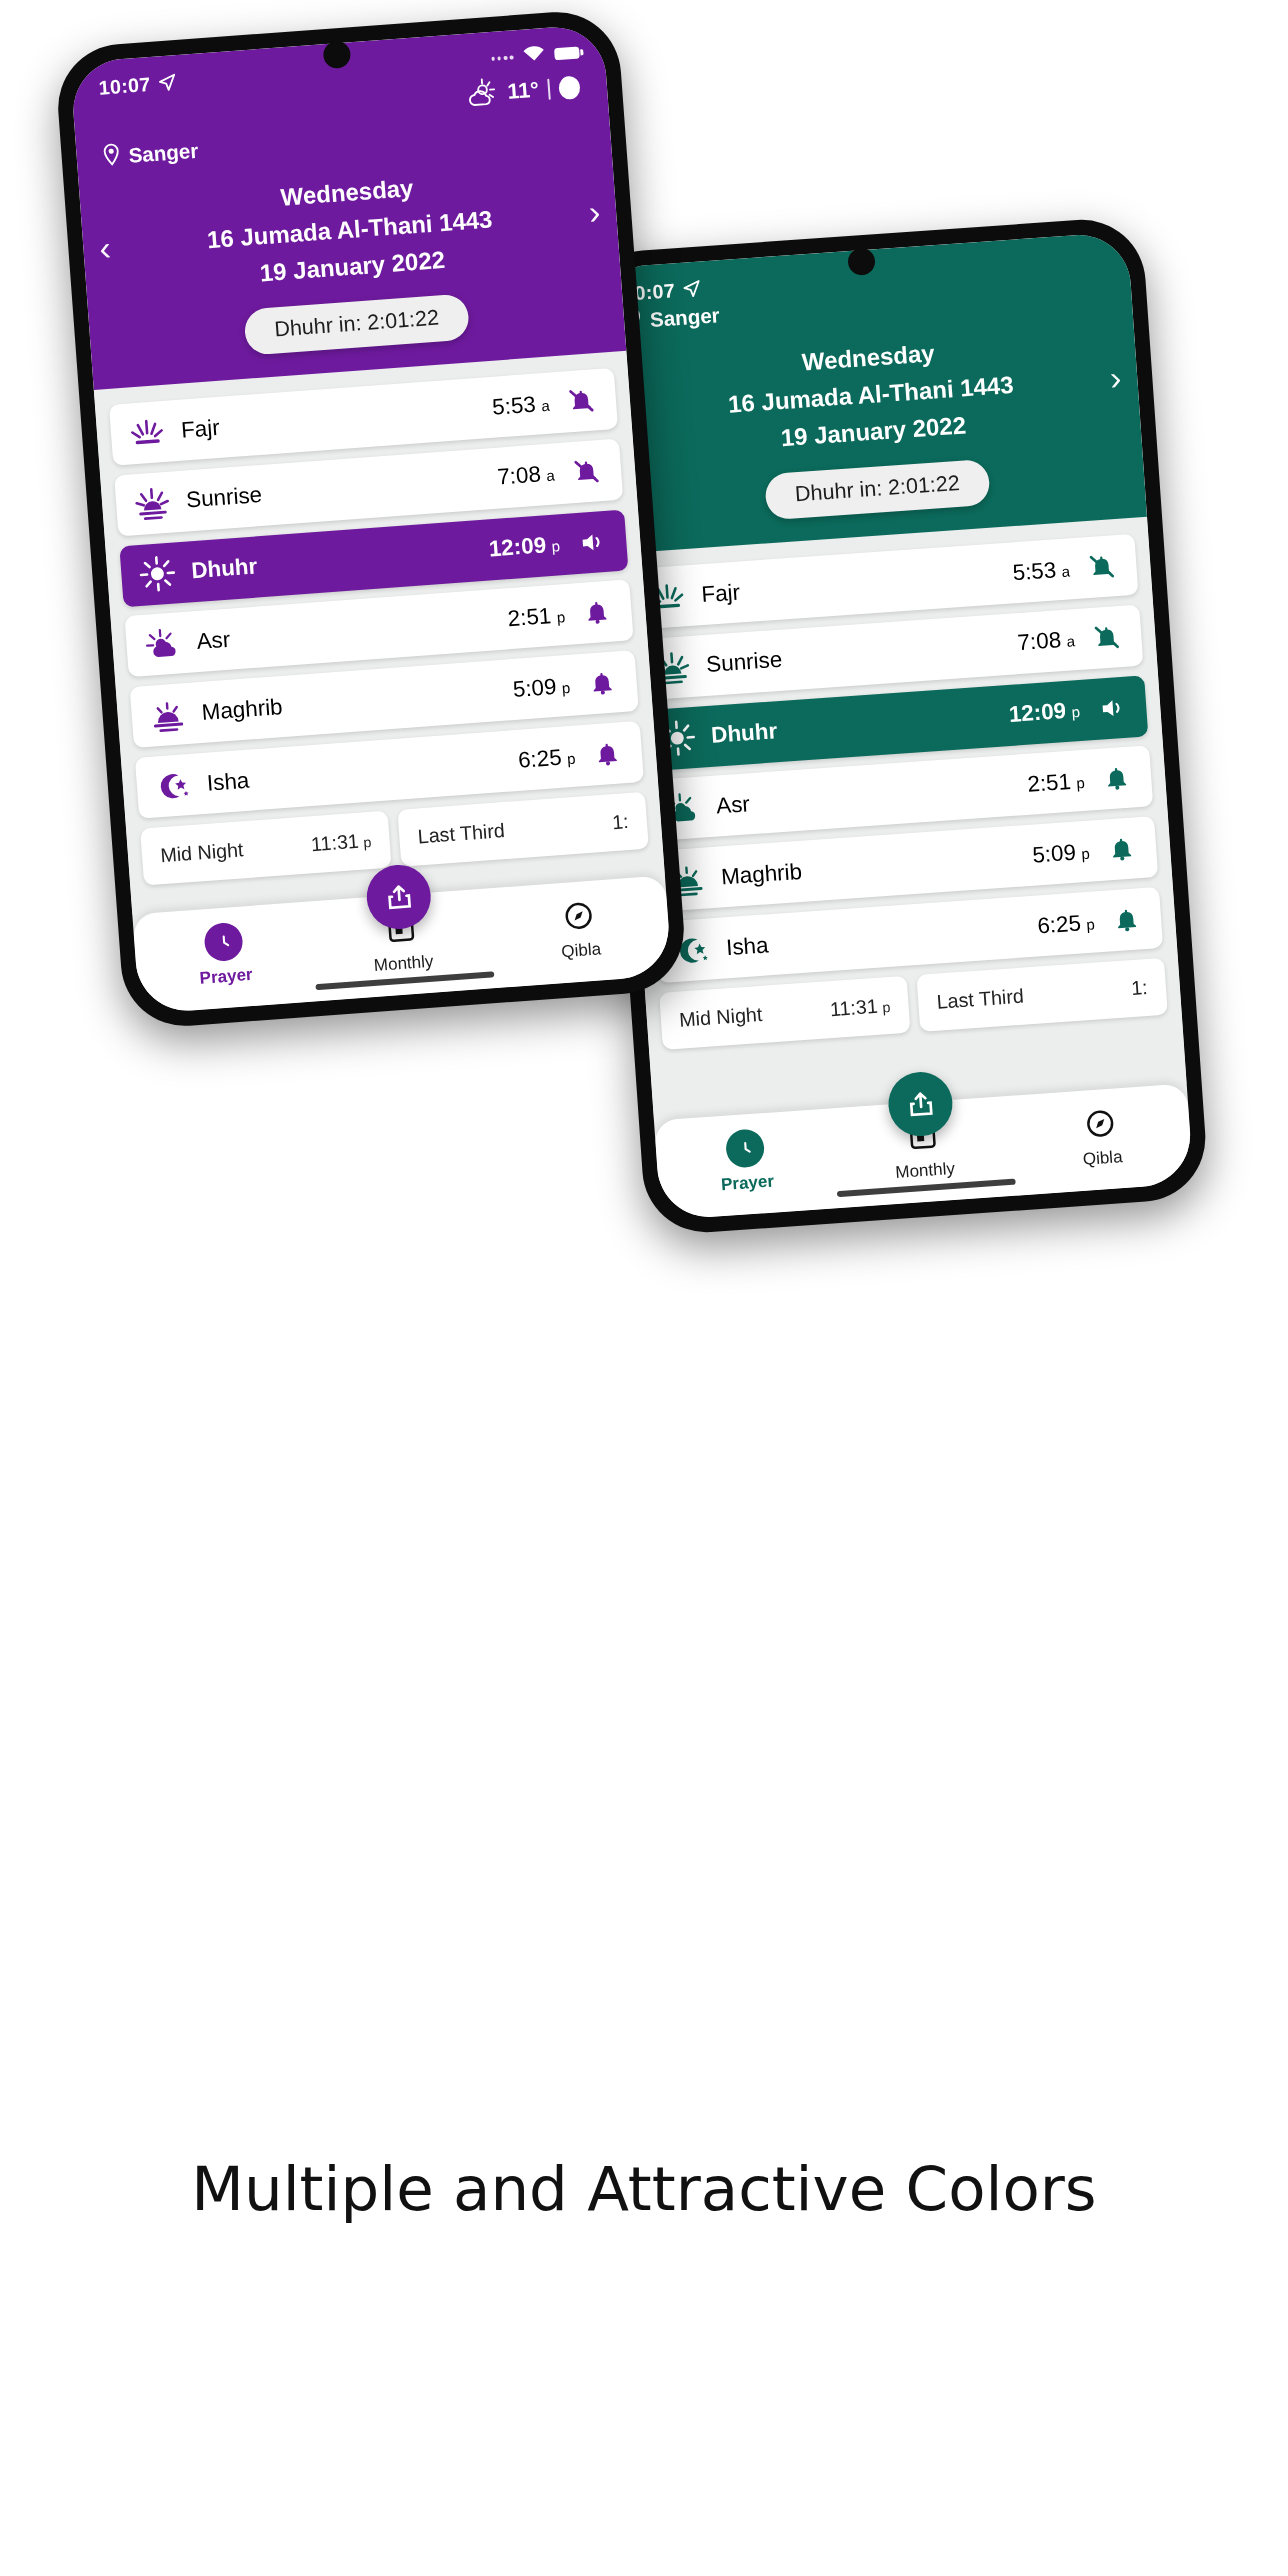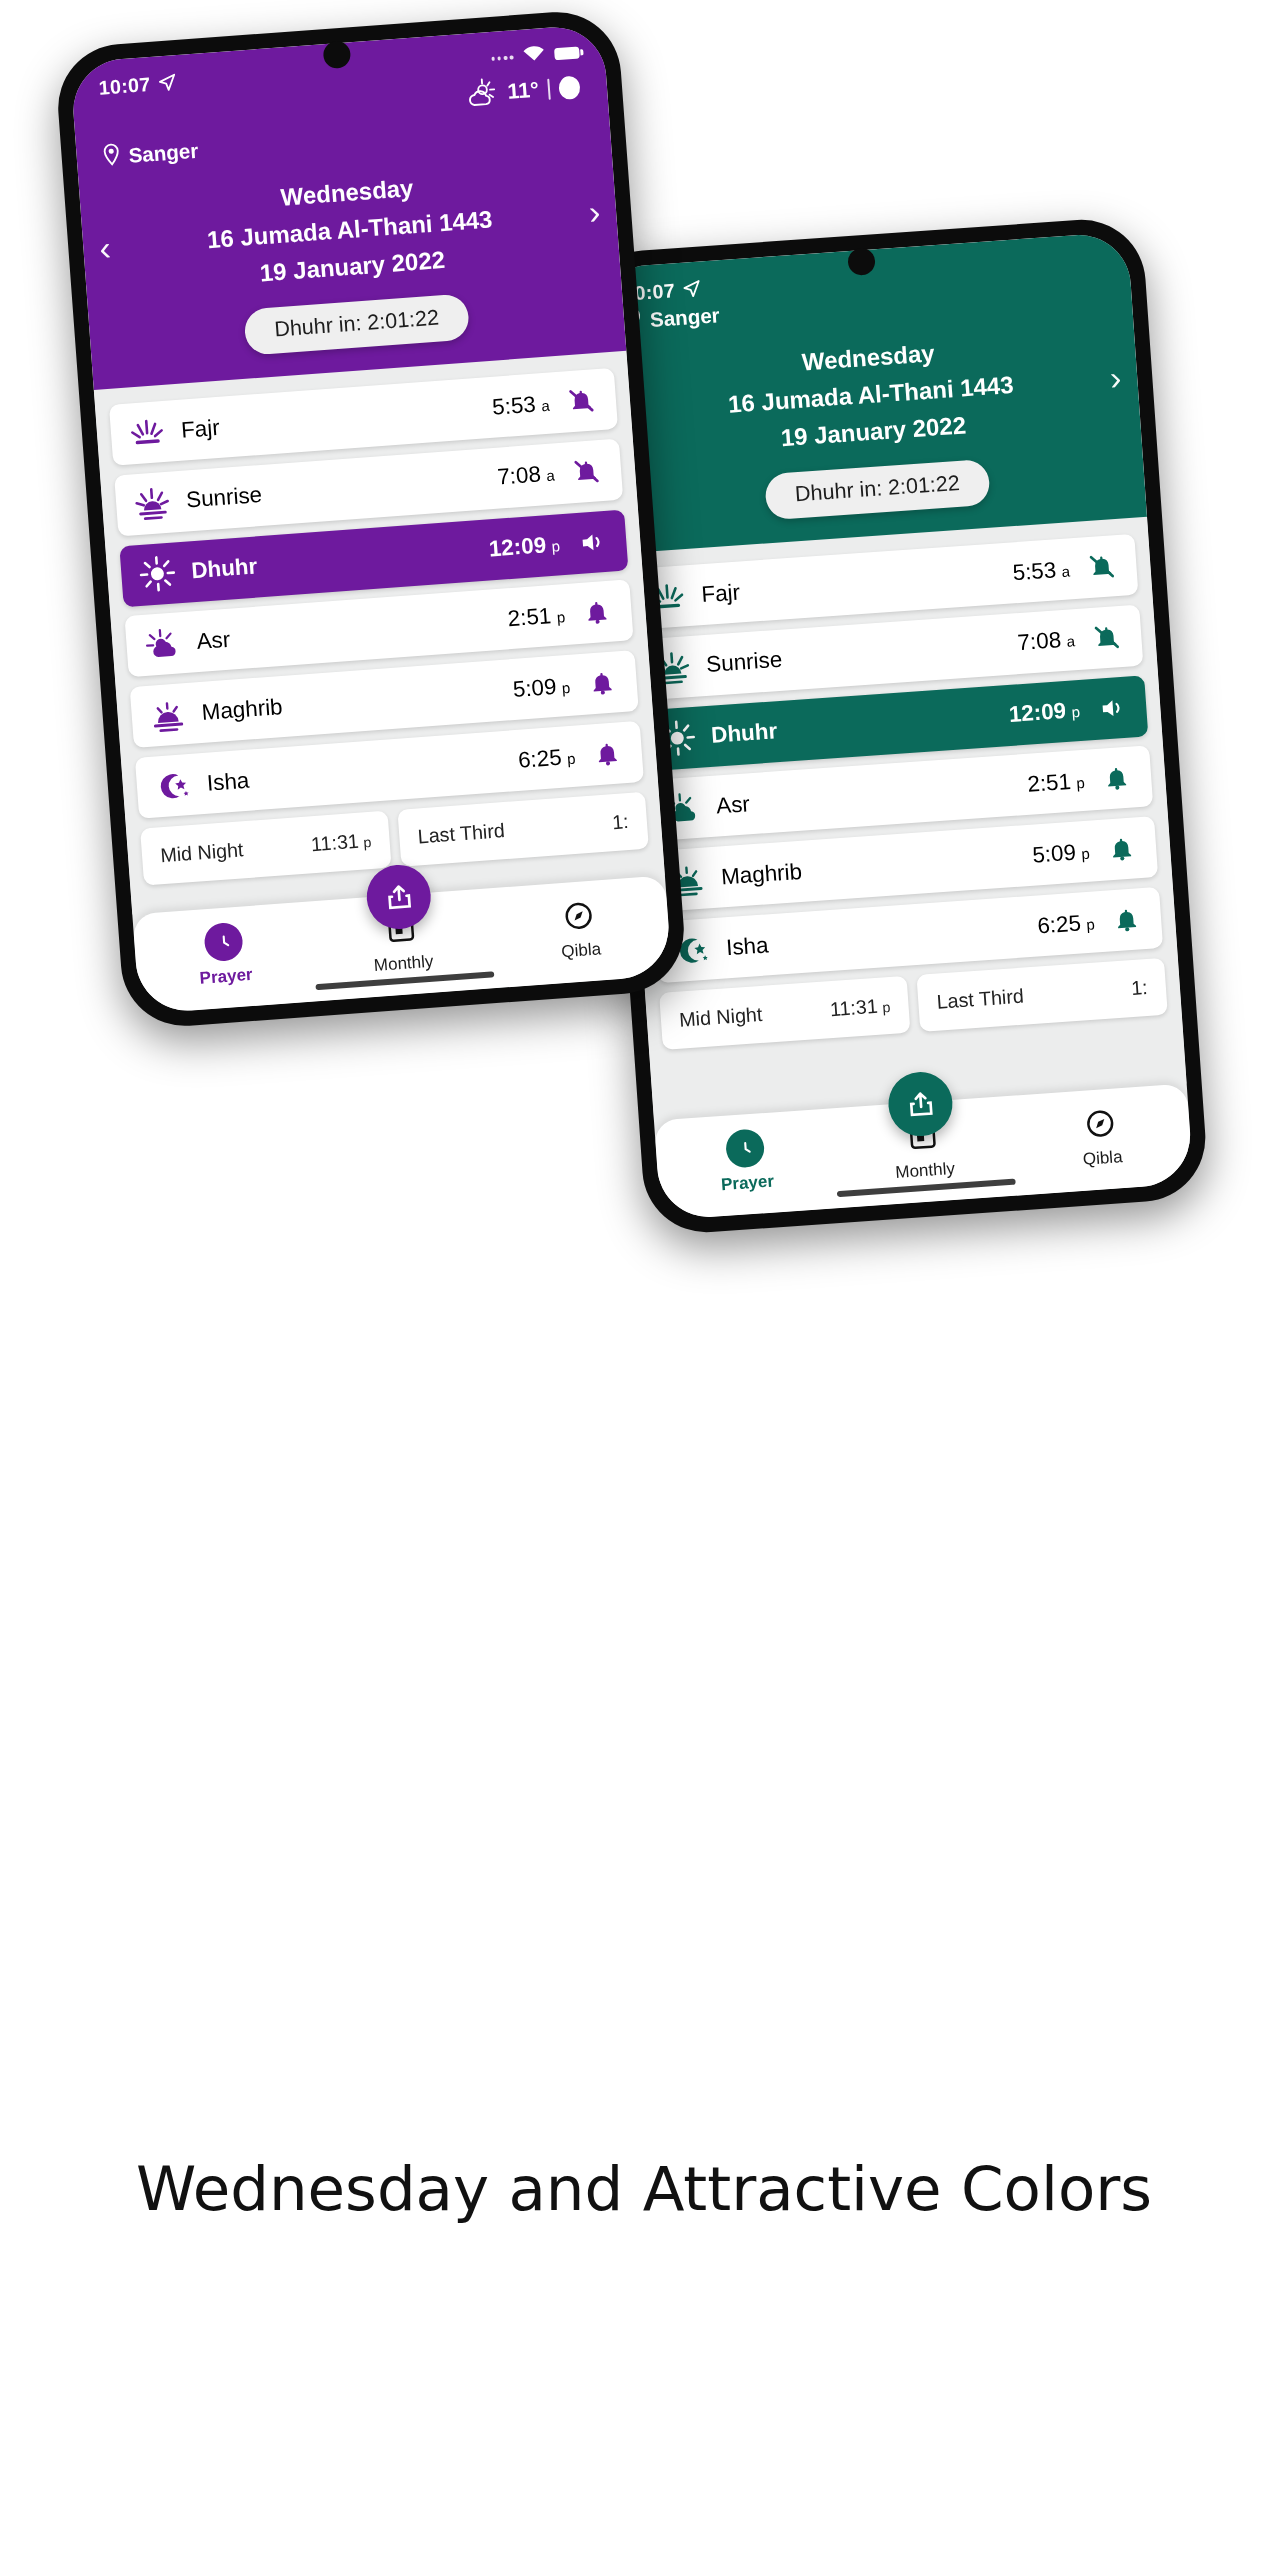--- a/index.html
+++ b/index.html
@@ -720,16 +720,16 @@
               </svg>
           </span>
           <span class="lab">Qibla</span>
         </div>
         <div class="homebar"></div>
       </div>
 
     </div>
   </div>
 
-  <div class="caption">Wednesday and Attractive Colors</div>
+  <div class="caption">Multiple and Attractive Colors</div>
 
 </div>
 
 
 </body></html>

